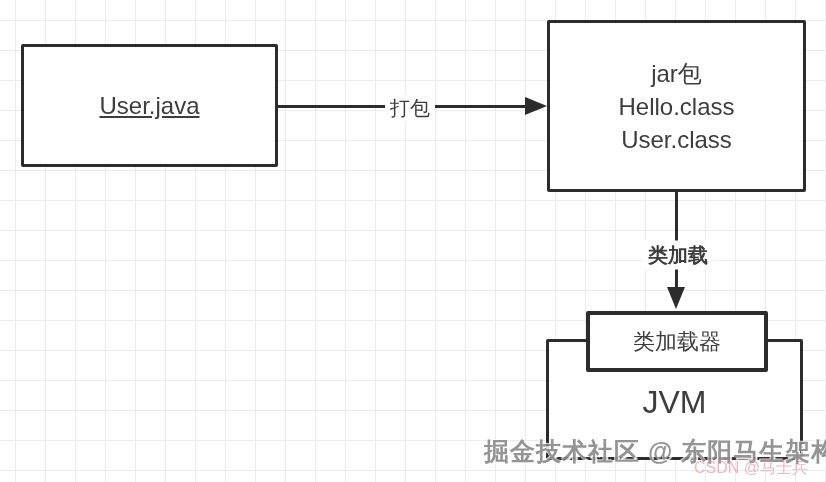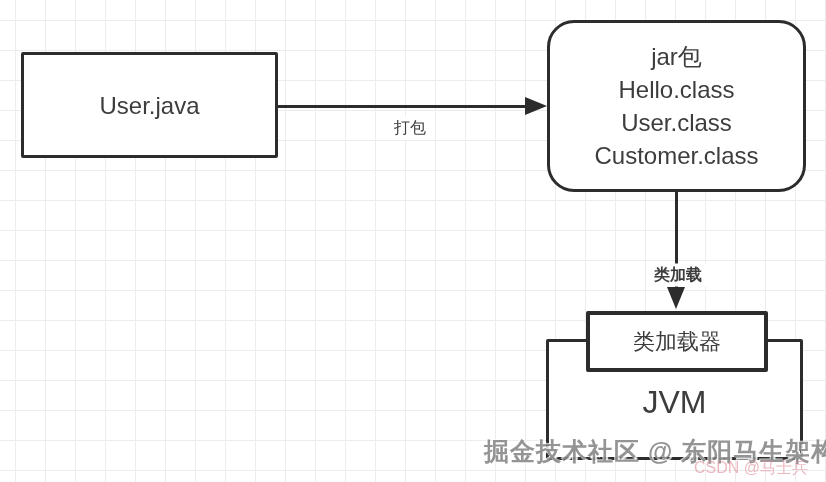--- a/index.html
+++ b/index.html
@@ -29,22 +29,22 @@
     display: flex;
     flex-direction: column;
     align-items: center;
     justify-content: center;
     text-align: center;
     color: #3d3d3d;
     font-size: 24px;
     line-height: 33px;
     z-index: 3;
   }
-  .node-source { left: 21px; top: 52px; width: 257px; height: 106px; }
-  .node-jar    { left: 547px; top: 20px; width: 259px; height: 172px; border-radius: 27px; }
+  .node-source { left: 21px; top: 44px; width: 257px; height: 123px; text-decoration: underline; }
+  .node-jar    { left: 547px; top: 20px; width: 259px; height: 172px; }
   .node-jvm    { left: 546px; top: 339px; width: 257px; height: 121px; z-index: 2; }
   .node-loader {
     left: 586px; top: 311px; width: 182px; height: 61px;
     border-width: 4px; font-size: 22px; z-index: 4;
   }
   .jvm-label {
     position: absolute;
     left: 0; right: 0; top: 44px;
     text-align: center;
     font-size: 32px;
@@ -64,25 +64,24 @@
     left: 667px; top: 287px;
     border-left: 9px solid transparent;
     border-right: 9px solid transparent;
     border-top: 22px solid #2c2c2c;
   }
   .edge-label {
     position: absolute;
     transform: translate(-50%, -50%);
     background: #ffffff;
     padding: 1px 5px;
-    font-size: 16px;
+    font-size: 20px;
     color: #3d3d3d;
     white-space: nowrap;
     z-index: 2;
-    margin-top: 20px;
   }
   .label-pack { left: 410px; top: 108px; }
   .label-load { left: 678px; top: 255px; font-weight: bold; }
   .wm-juejin {
     position: absolute;
     left: 484px; top: 435px;
     font-size: 25px;
     font-weight: 700;
     letter-spacing: 1px;
     white-space: nowrap;
@@ -109,21 +108,20 @@
   </div>
 
   <div class="edge-shaft shaft-pack"></div>
   <div class="arrowhead head-right"></div>
   <div class="edge-label label-pack">打包</div>
 
   <div class="node node-jar">
     <div>jar包</div>
     <div>Hello.class</div>
     <div>User.class</div>
-    <div>Customer.class</div>
   </div>
 
   <div class="edge-shaft shaft-load"></div>
   <div class="arrowhead head-down"></div>
   <div class="edge-label label-load">类加载</div>
 
   <div class="node node-jvm">
     <div class="jvm-label">JVM</div>
   </div>
 

